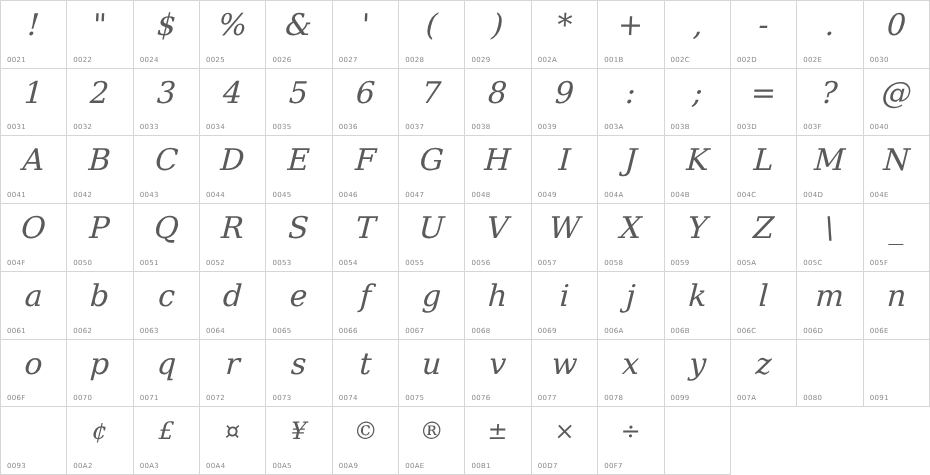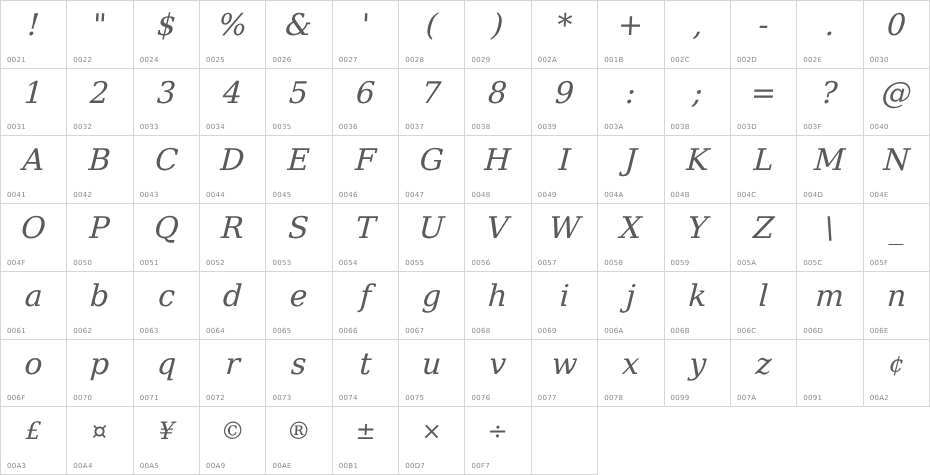--- a/index.html
+++ b/index.html
@@ -387,21 +387,27 @@
     </div>
     <div class="cell">
       <div class="glyph">y</div>
       <div class="code">0099</div>
     </div>
     <div class="cell">
       <div class="glyph">z</div>
       <div class="code">007A</div>
     </div>
     <div class="cell empty">
+      <div class="code">0080</div>
+    </div>
+    <div class="cell empty">
       <div class="code">0091</div>
+    </div>
+    <div class="cell empty">
+      <div class="code">0093</div>
     </div>
     <div class="cell">
       <div class="glyph small">¢</div>
       <div class="code">00A2</div>
     </div>
     <div class="cell">
       <div class="glyph small">£</div>
       <div class="code">00A3</div>
     </div>
     <div class="cell">

